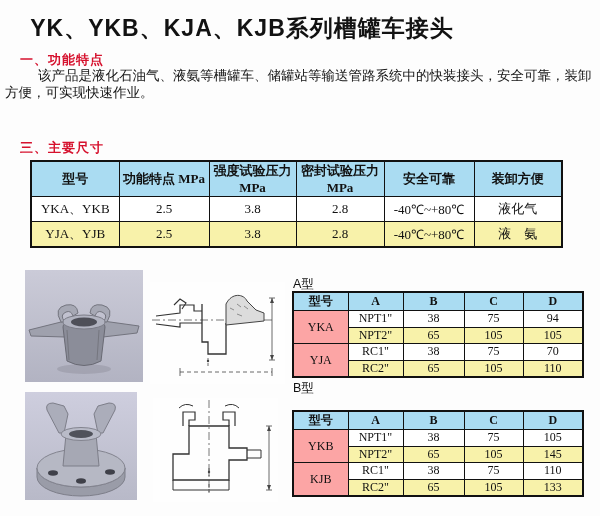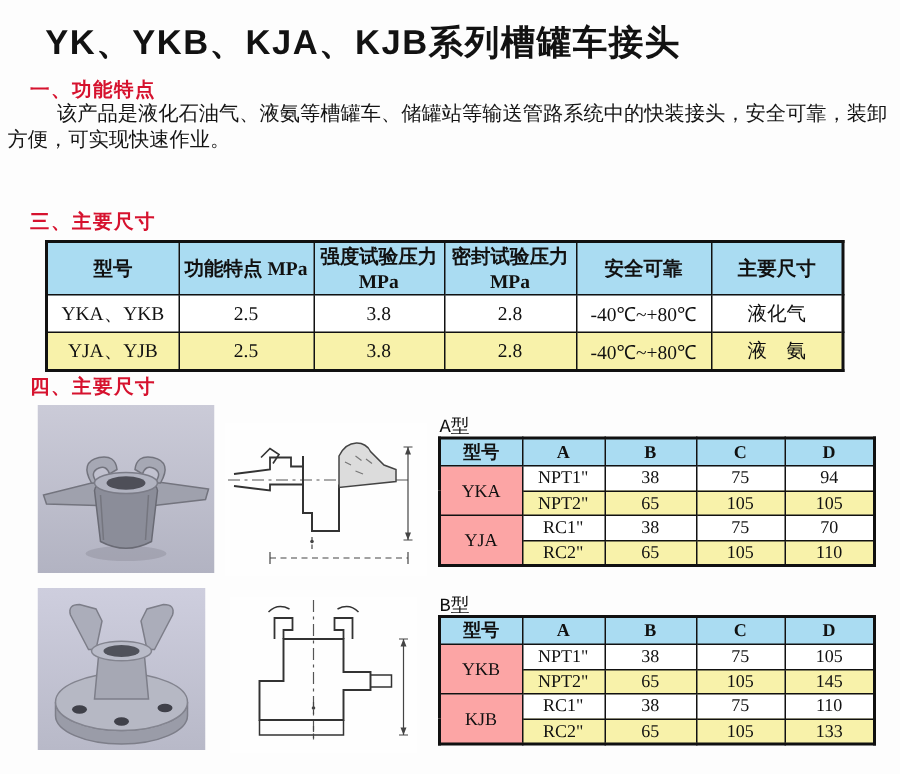--- a/index.html
+++ b/index.html
@@ -30,24 +30,24 @@
     position:absolute;top:160px;left:30px;width:531px;
     font-family:"Liberation Serif",serif;font-size:13px;color:#111;
     border:2px solid #111;
   }
   .perf th,.perf td{border:1.6px solid #111;text-align:center;padding:0;height:24px;}
   .perf th{background:#aadcf2;font-weight:bold;}
   .perf td{background:#ffffff;}
   .perf tr.yellow td{background:#f8f2aa;}
   
   .dim-label{
-    position:absolute;left:293px;font-family:Liberation Mono, monospace;
+    position:absolute;left:293px;font-family:Liberation Sans, sans-serif;
     font-size:12.5px;color:#111;
   }
-  .la{top:276px;} .lb{top:395px;}
+  .la{top:276px;} .lb{top:380px;}
   .dim{
     position:absolute;left:292px;width:290px;border:2px solid #111;
     font-family:"Liberation Serif",serif;font-size:12px;color:#111;
   }
   .da{top:291px;} .db{top:410px;}
   .dim th,.dim td{border:1.4px solid #111;text-align:center;padding:0;height:15.5px;line-height:15px;}
   .dim th{background:#aadcf2;font-weight:bold;height:17px;}
   .dim td{background:#ffffff;}
   .dim tr.yellow td{background:#f8f2aa;}
   .dim td.model{background:#fca5a5;}
@@ -80,42 +80,41 @@
         <col style="width:90px">
         <col style="width:88px">
       </colgroup>
     <tbody>
         <tr>
       <th>型号</th>
       <th>功能特点 MPa</th>
       <th>强度试验压力MPa</th>
       <th>密封试验压力MPa</th>
       <th>安全可靠</th>
-      <th>主要尺寸</th>
+      <th>装卸方便</th>
     </tr>
     <tr>
       <td>YKA、YKB</td>
       <td>2.5</td>
       <td>3.8</td>
       <td>2.8</td>
       <td>-40℃~+80℃</td>
       <td>液化气</td>
     </tr>
     <tr class="yellow">
       <td>YJA、YJB</td>
       <td>2.5</td>
       <td>3.8</td>
       <td>2.8</td>
       <td>-40℃~+80℃</td>
       <td>液　氨</td>
     </tr>
   </tbody>
     </table>
 
-  <div class="red-heading h4">四、主要尺寸</div>
 
   <div class="fig photo-a">
     <svg width="118" height="112" viewBox="0 0 118 112">
       <defs>
         <linearGradient id="bgA" x1="0" y1="0" x2="0" y2="1">
           <stop offset="0" stop-color="#cbcbd8"></stop>
             <stop offset="1" stop-color="#b2b3c2"></stop>
         </linearGradient>
       </defs>
       <rect x="0" y="0" width="118" height="112" fill="url(#bgA)"></rect>

